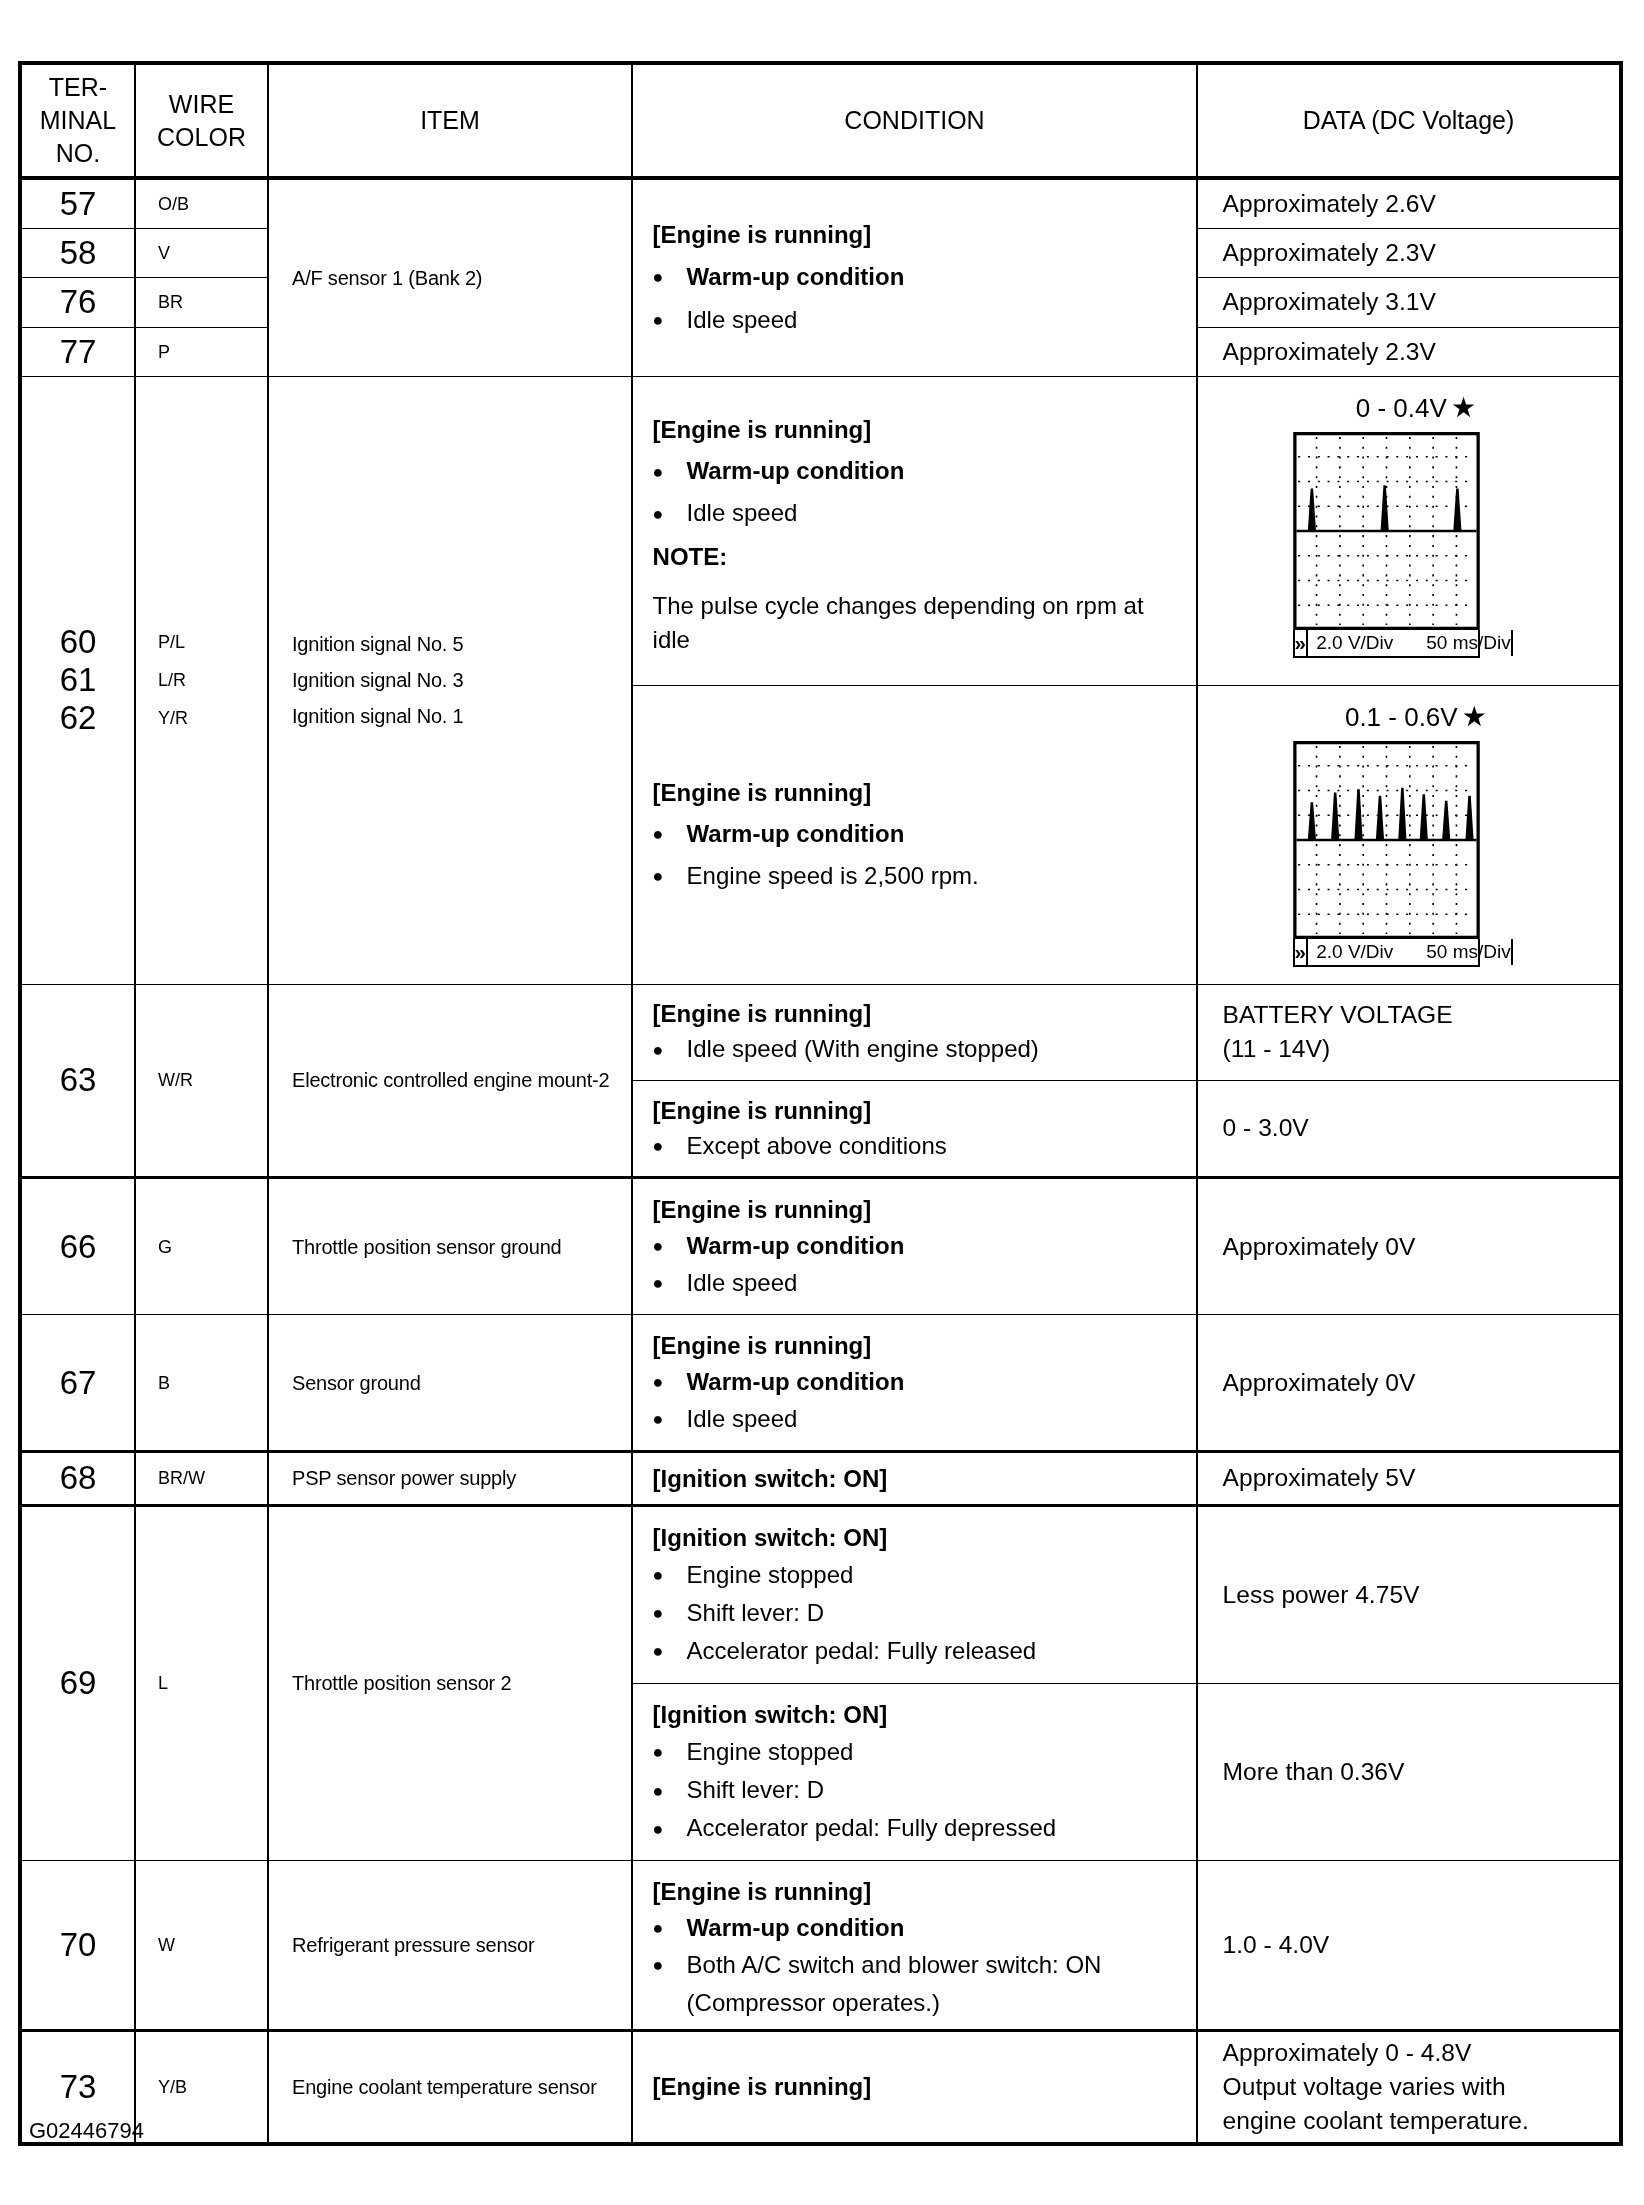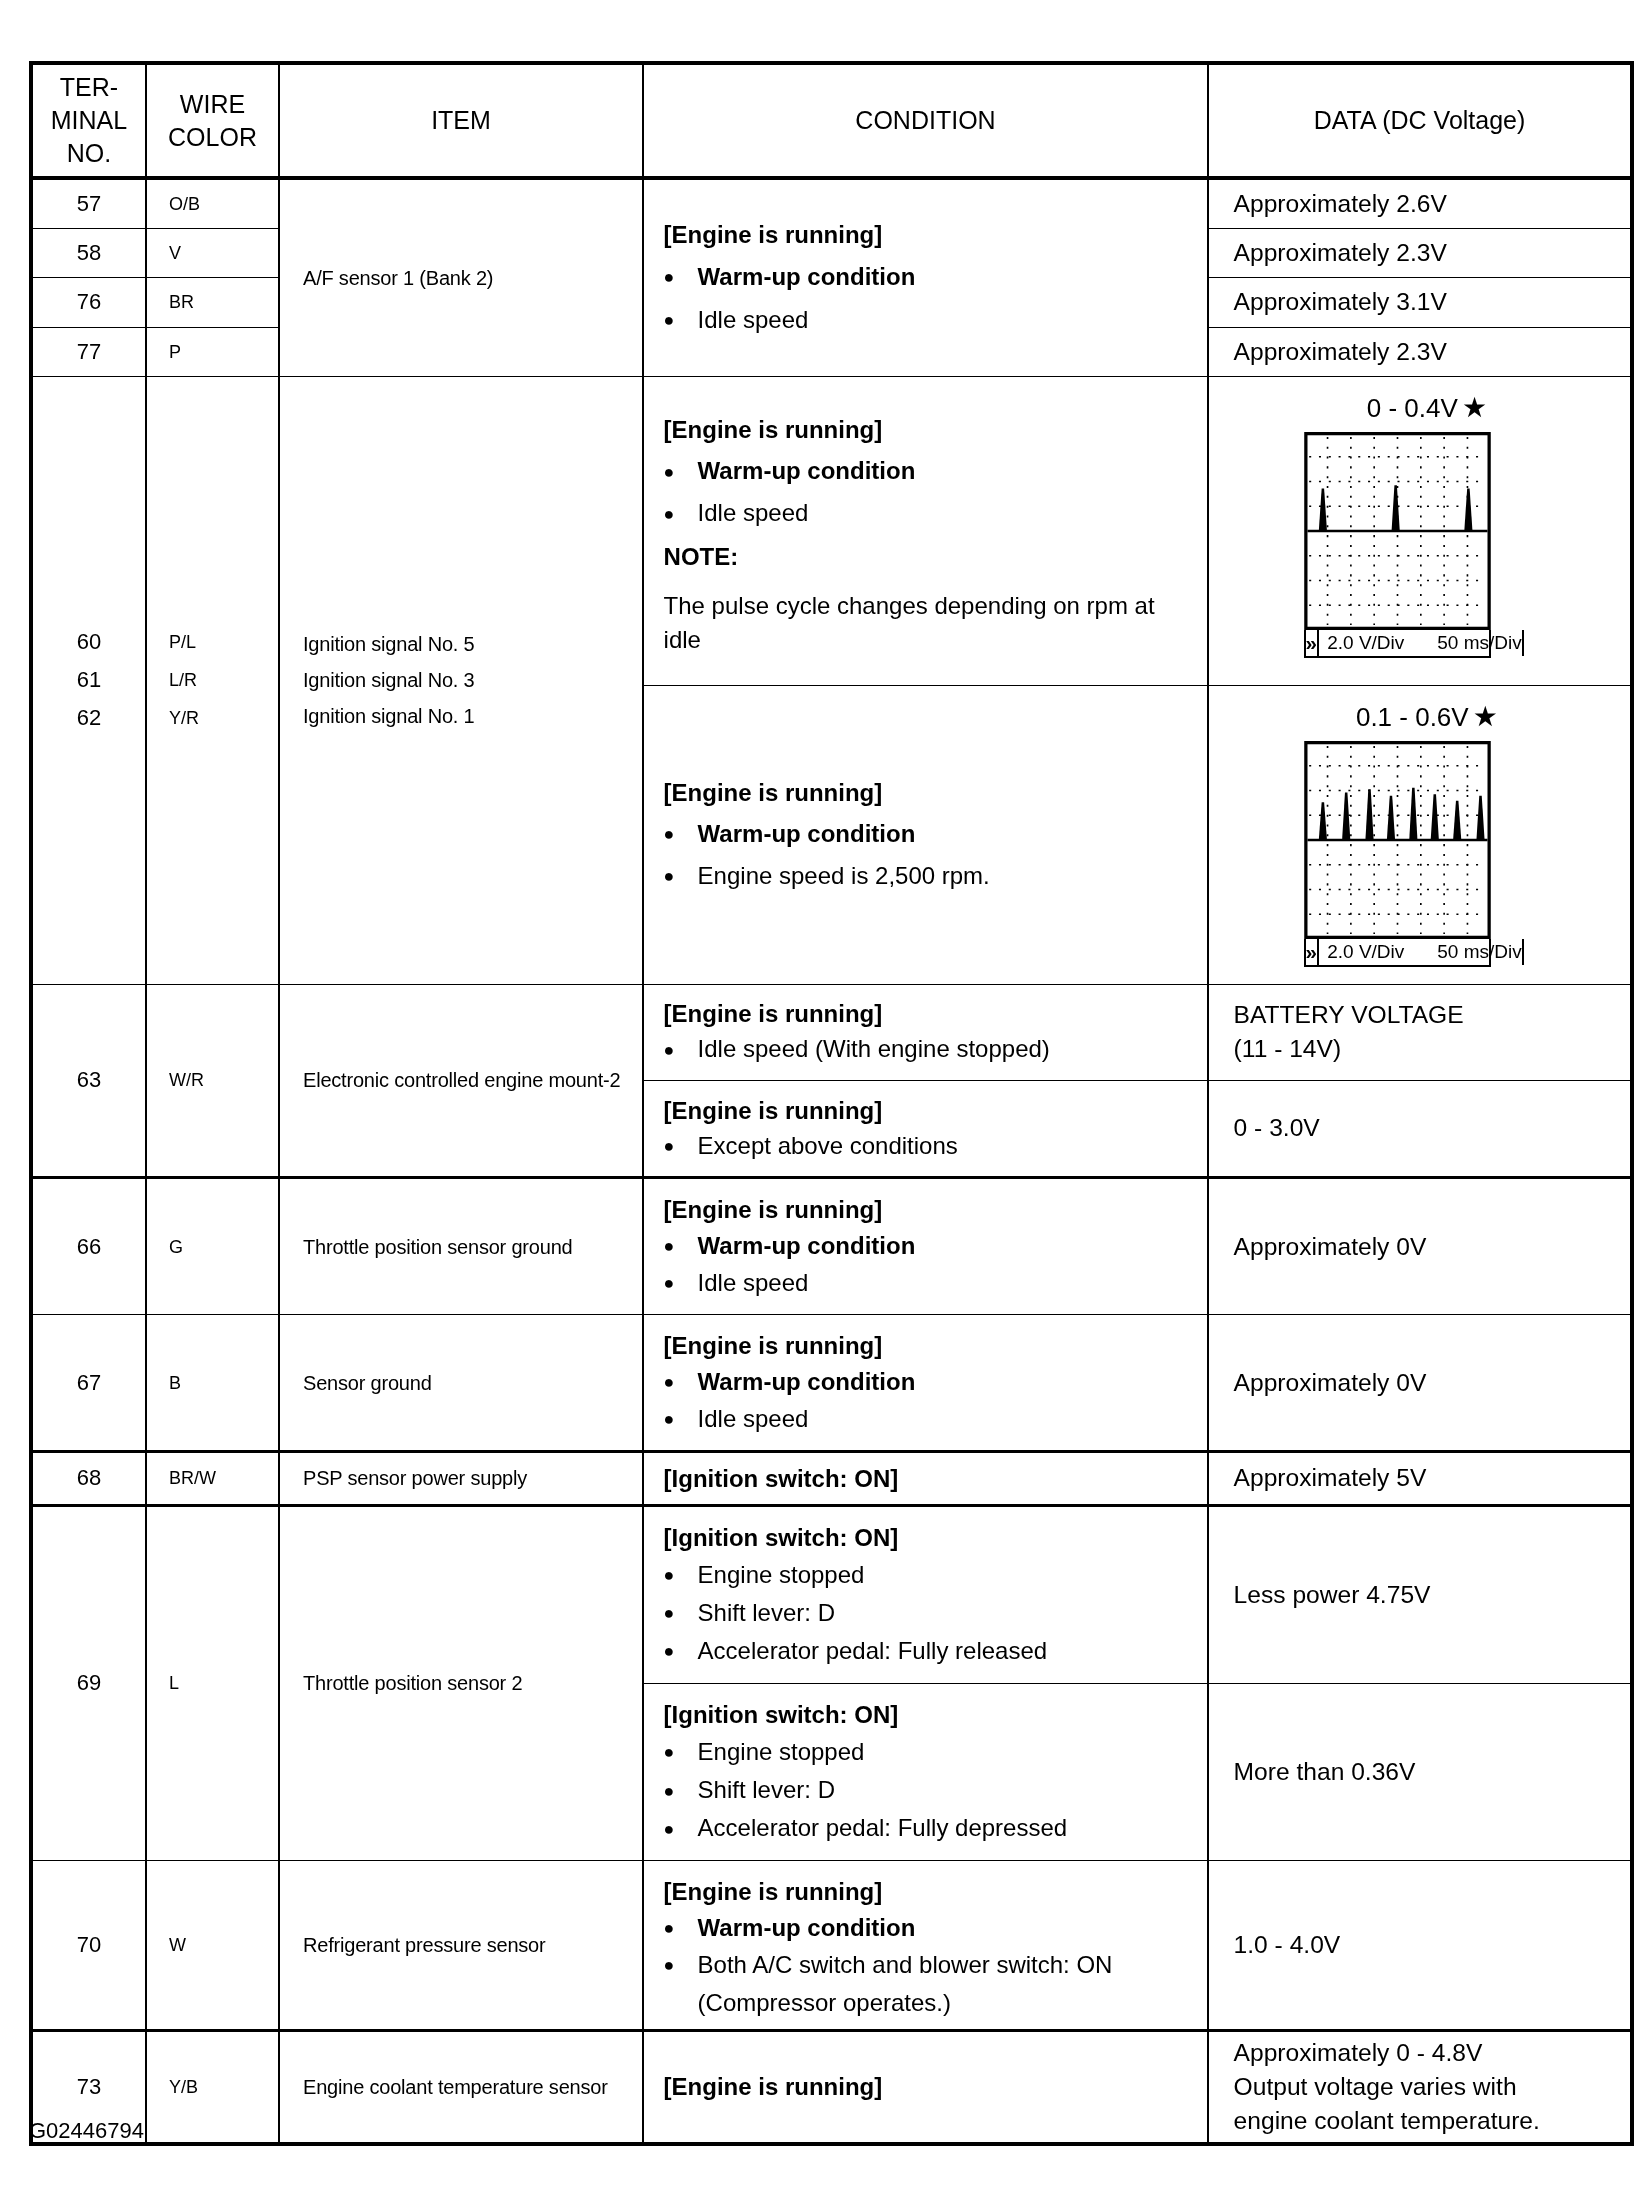--- a/index.html
+++ b/index.html
@@ -1,21 +1,21 @@
 <!DOCTYPE html>
 <html style="font-size:13px"><head>
 <meta charset="utf-8">
 <style>
   html,body{margin:0;padding:0;}
   body{
     width:1645px;height:2205px;background:#ffffff;color:#000;
     font-family:"Liberation Sans", sans-serif;position:relative;
   }
   table.vt{
-    position:absolute;left:29px;top:61px;width:1602px;
+    position:absolute;left:18px;top:61px;width:1602px;
     border-collapse:collapse;table-layout:fixed;
     border:4.9px solid #000;
   }
   th,td{
     border:solid #000;border-width:1.6px 2.5px;
     padding:0;vertical-align:middle;background:#fff;
     overflow:hidden;
   }
   thead th{
     border-bottom-width:4.1px;font-weight:400;font-size:25px;
@@ -26,21 +26,21 @@
 
   
   .rh-head{height:115px;}
   .rh-a1{height:50px;}.rh-a2{height:49px;}.rh-a3{height:50px;}.rh-a4{height:49px;}
   .rh-ign1{height:309px;}.rh-ign2{height:299px;}
   .rh-63a{height:88px;}.rh-63b{height:90px;}
   .rh-66{height:134px;}.rh-67{height:131px;}.rh-68{height:47px;}
   .rh-69a{height:176px;}.rh-69b{height:174px;}
   .rh-70{height:165px;}.rh-73{height:113px;}
 
-  .c-no{text-align:center;font-size:22px;line-height:38px;}
+  .c-no{text-align:center;font-size:33px;line-height:38px;}
   .c-wire{font-size:18px;padding-left:22px;line-height:38px;}
   .c-item{
     font-size:20px;padding-left:23px;padding-right:6.5px;
     line-height:36px;letter-spacing:-0.2px;
   }
   .c-cond{padding:9.8px 11.5px 9.8px 19.6px;font-size:24px;}
   .c-data{font-size:24.6px;padding-left:24.6px;padding-right:9.8px;line-height:34px;}
 
   .b{font-weight:bold;}
   .cl{line-height:31px;}

